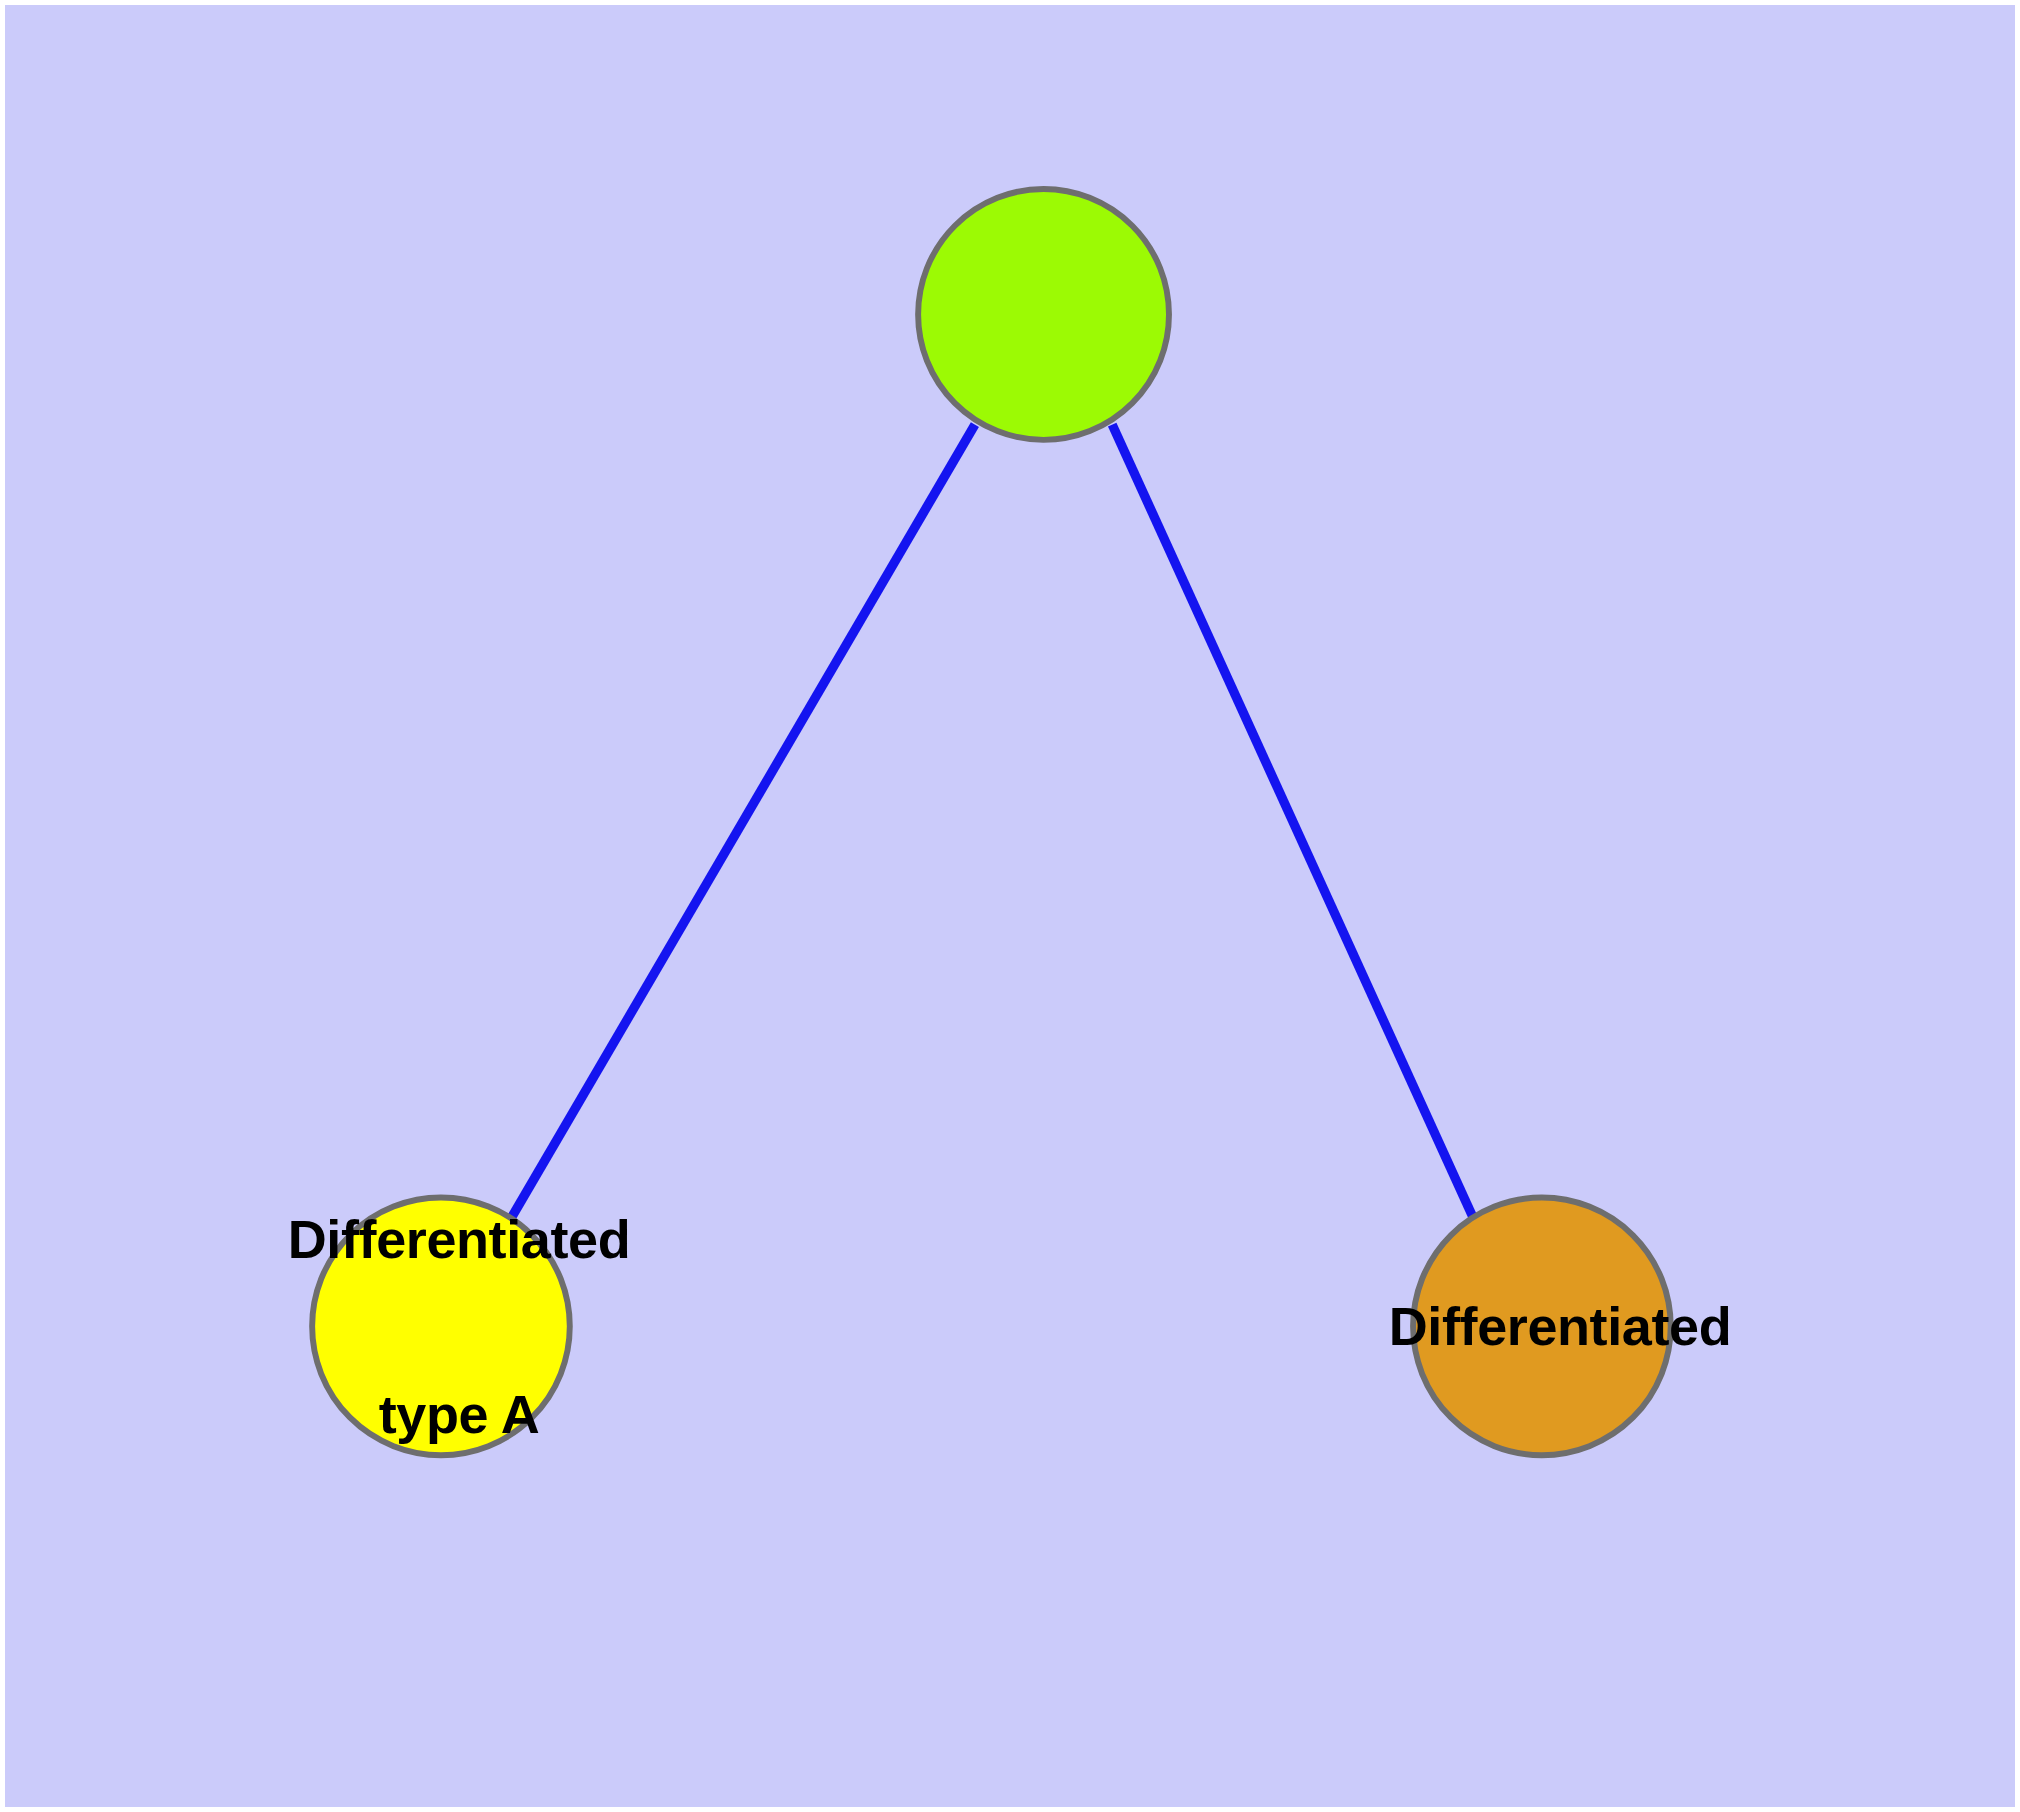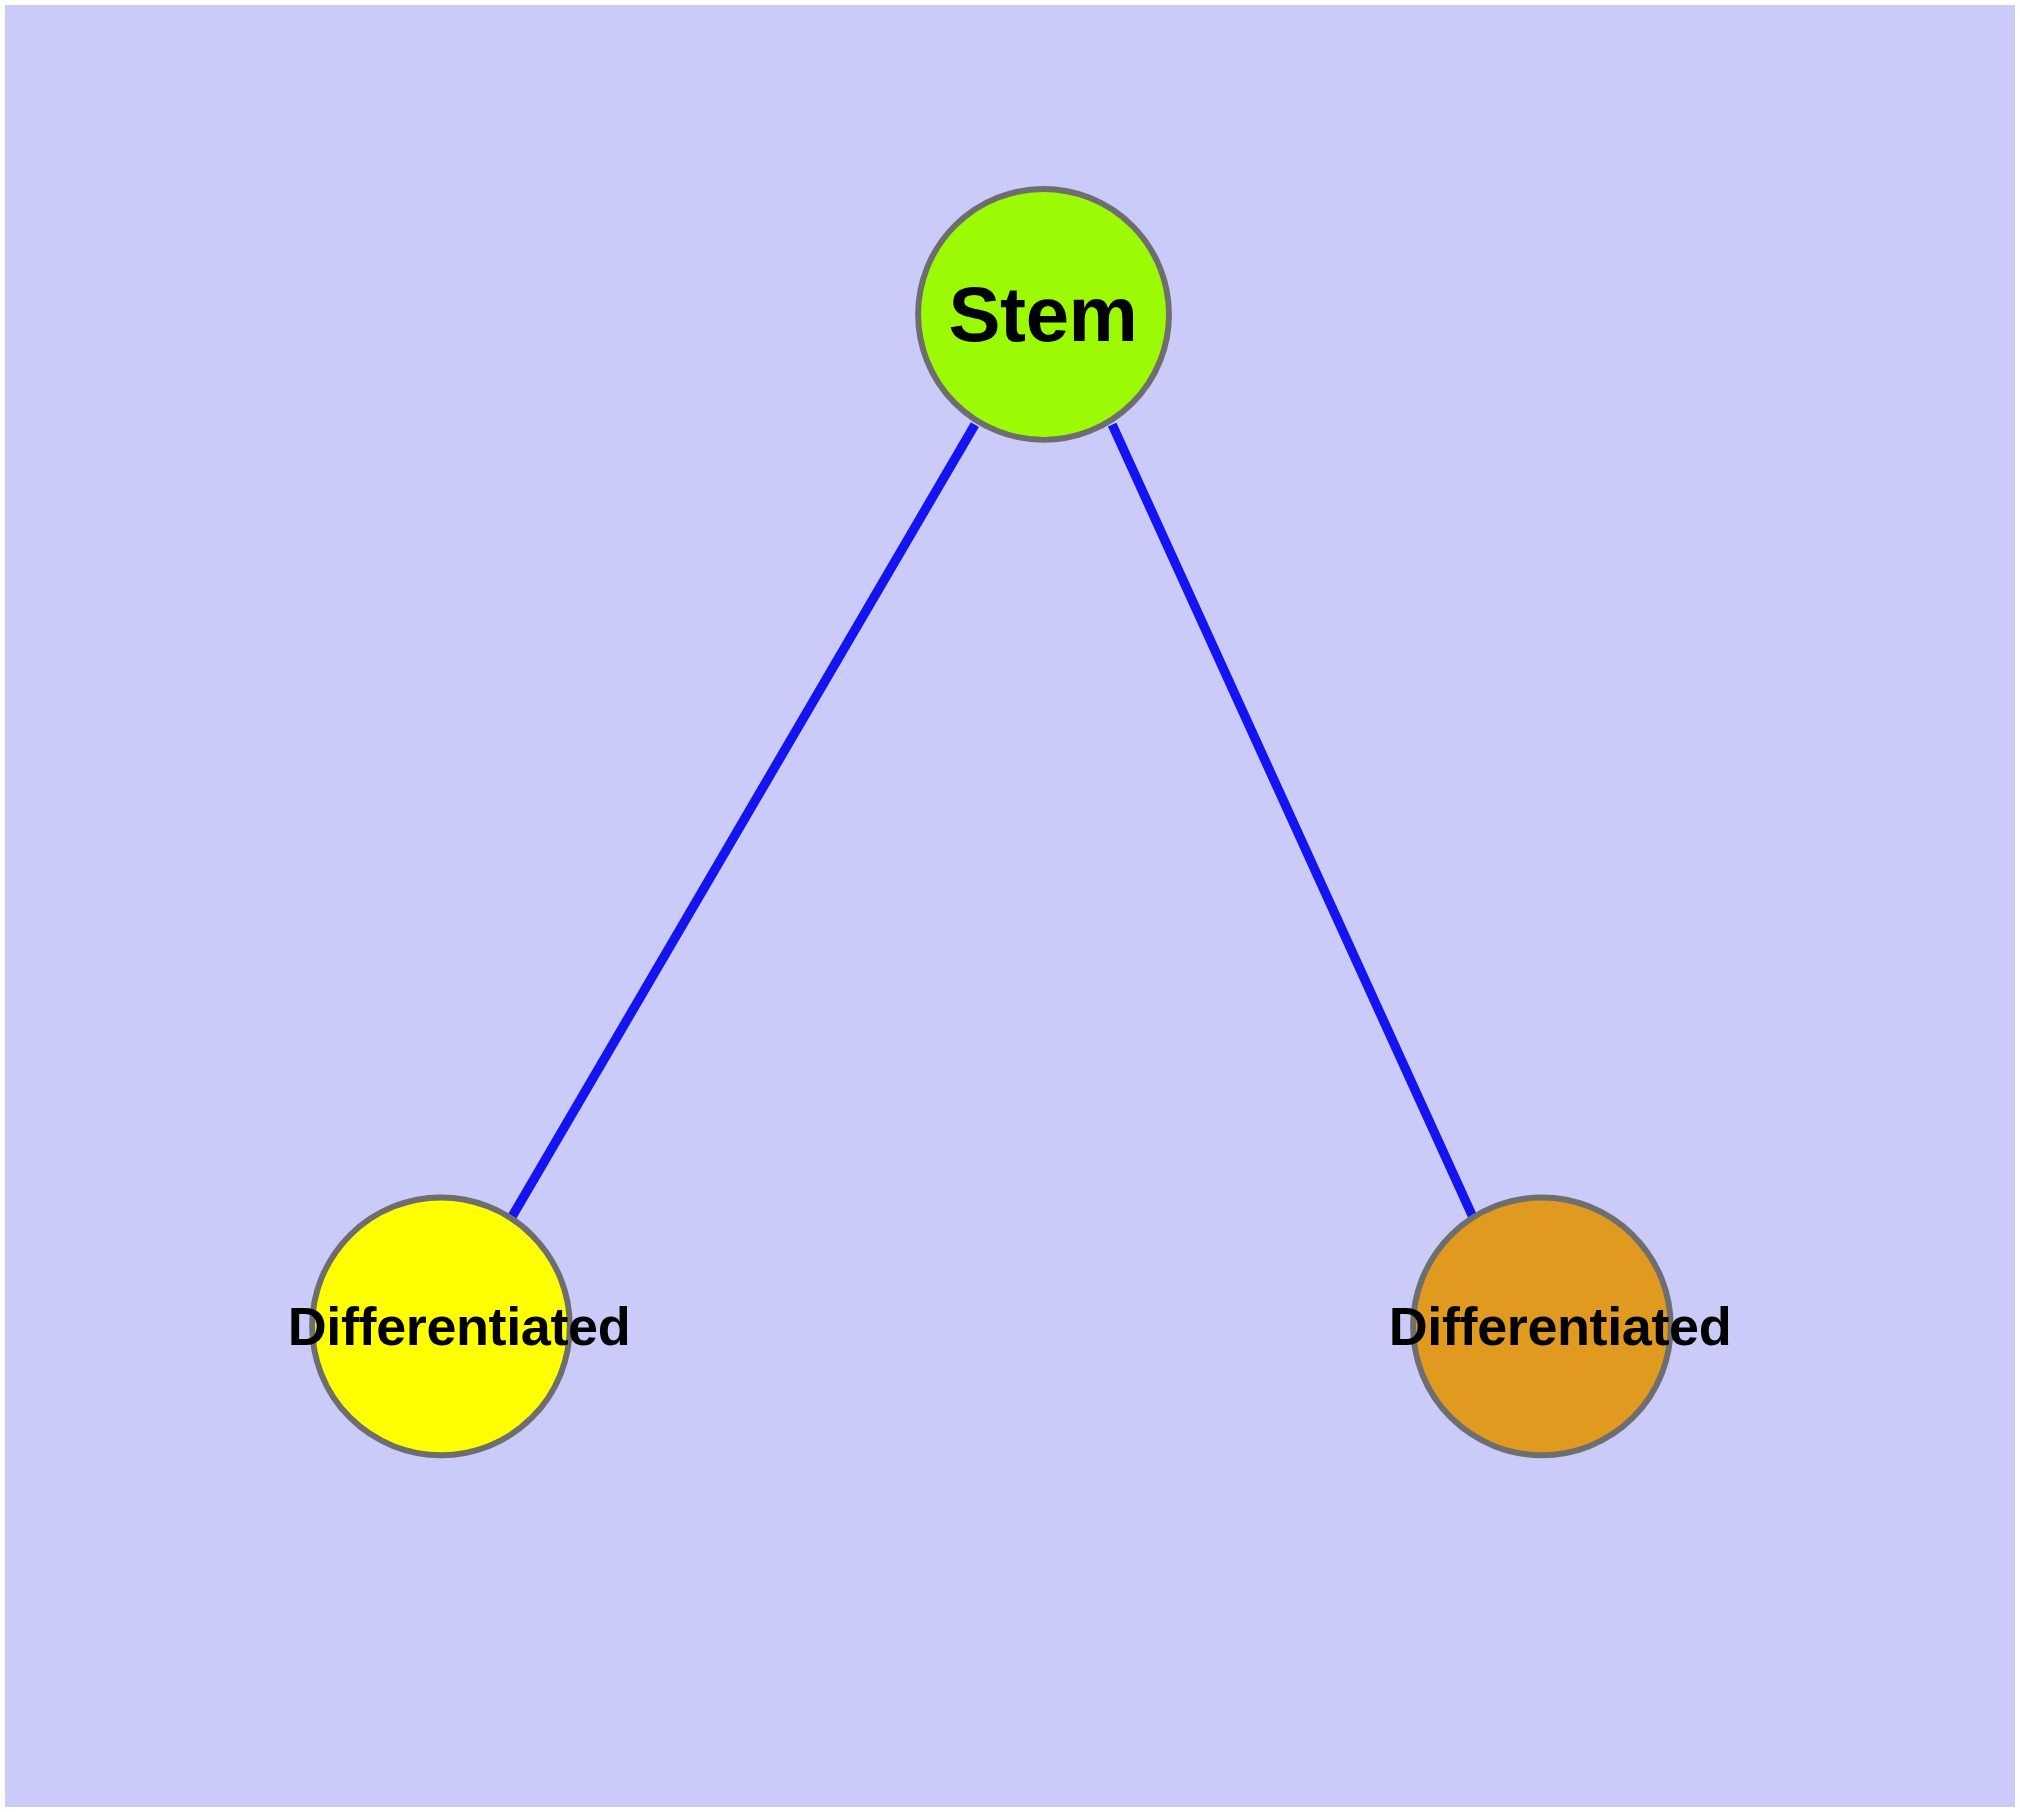--- a/index.html
+++ b/index.html
@@ -73,24 +73,24 @@
       <line class="edge-line" x1="1150" y1="501" x2="603" y2="1437" style="stroke: rgb(20, 20, 240);"></line>
       <line class="edge-line" x1="1312" y1="501" x2="1738" y2="1437" style="stroke: rgb(20, 20, 240);"></line>
     </g>
     <g>
       <circle class="node-circle" cx="1231" cy="371" r="148" fill="#9cfa04" style="stroke: rgb(110, 110, 110);"></circle>
       <circle class="node-circle" cx="520" cy="1565" r="152" fill="#ffff00" style="stroke: rgb(110, 110, 110);"></circle>
       <circle class="node-circle" cx="1819" cy="1565" r="152" fill="#e09a20" style="stroke: rgb(110, 110, 110);"></circle>
     </g>
   </svg>
 
-  <div class="node-label root" style="left: 1043px; top: 314px; color: rgb(0, 0, 0);">Stem</div>
 
   <div class="node-label leaf" style="left: 441px; top: 1326px; color: rgb(0, 0, 0);">
     <div>Differentiated</div>
+    <div>type A</div>
   </div>
 
   <div class="node-label leaf" style="left: 1542px; top: 1326px; color: rgb(0, 0, 0);">
     <div>Differentiated</div>
   </div>
 
 </div>
 
 
 </body></html>

